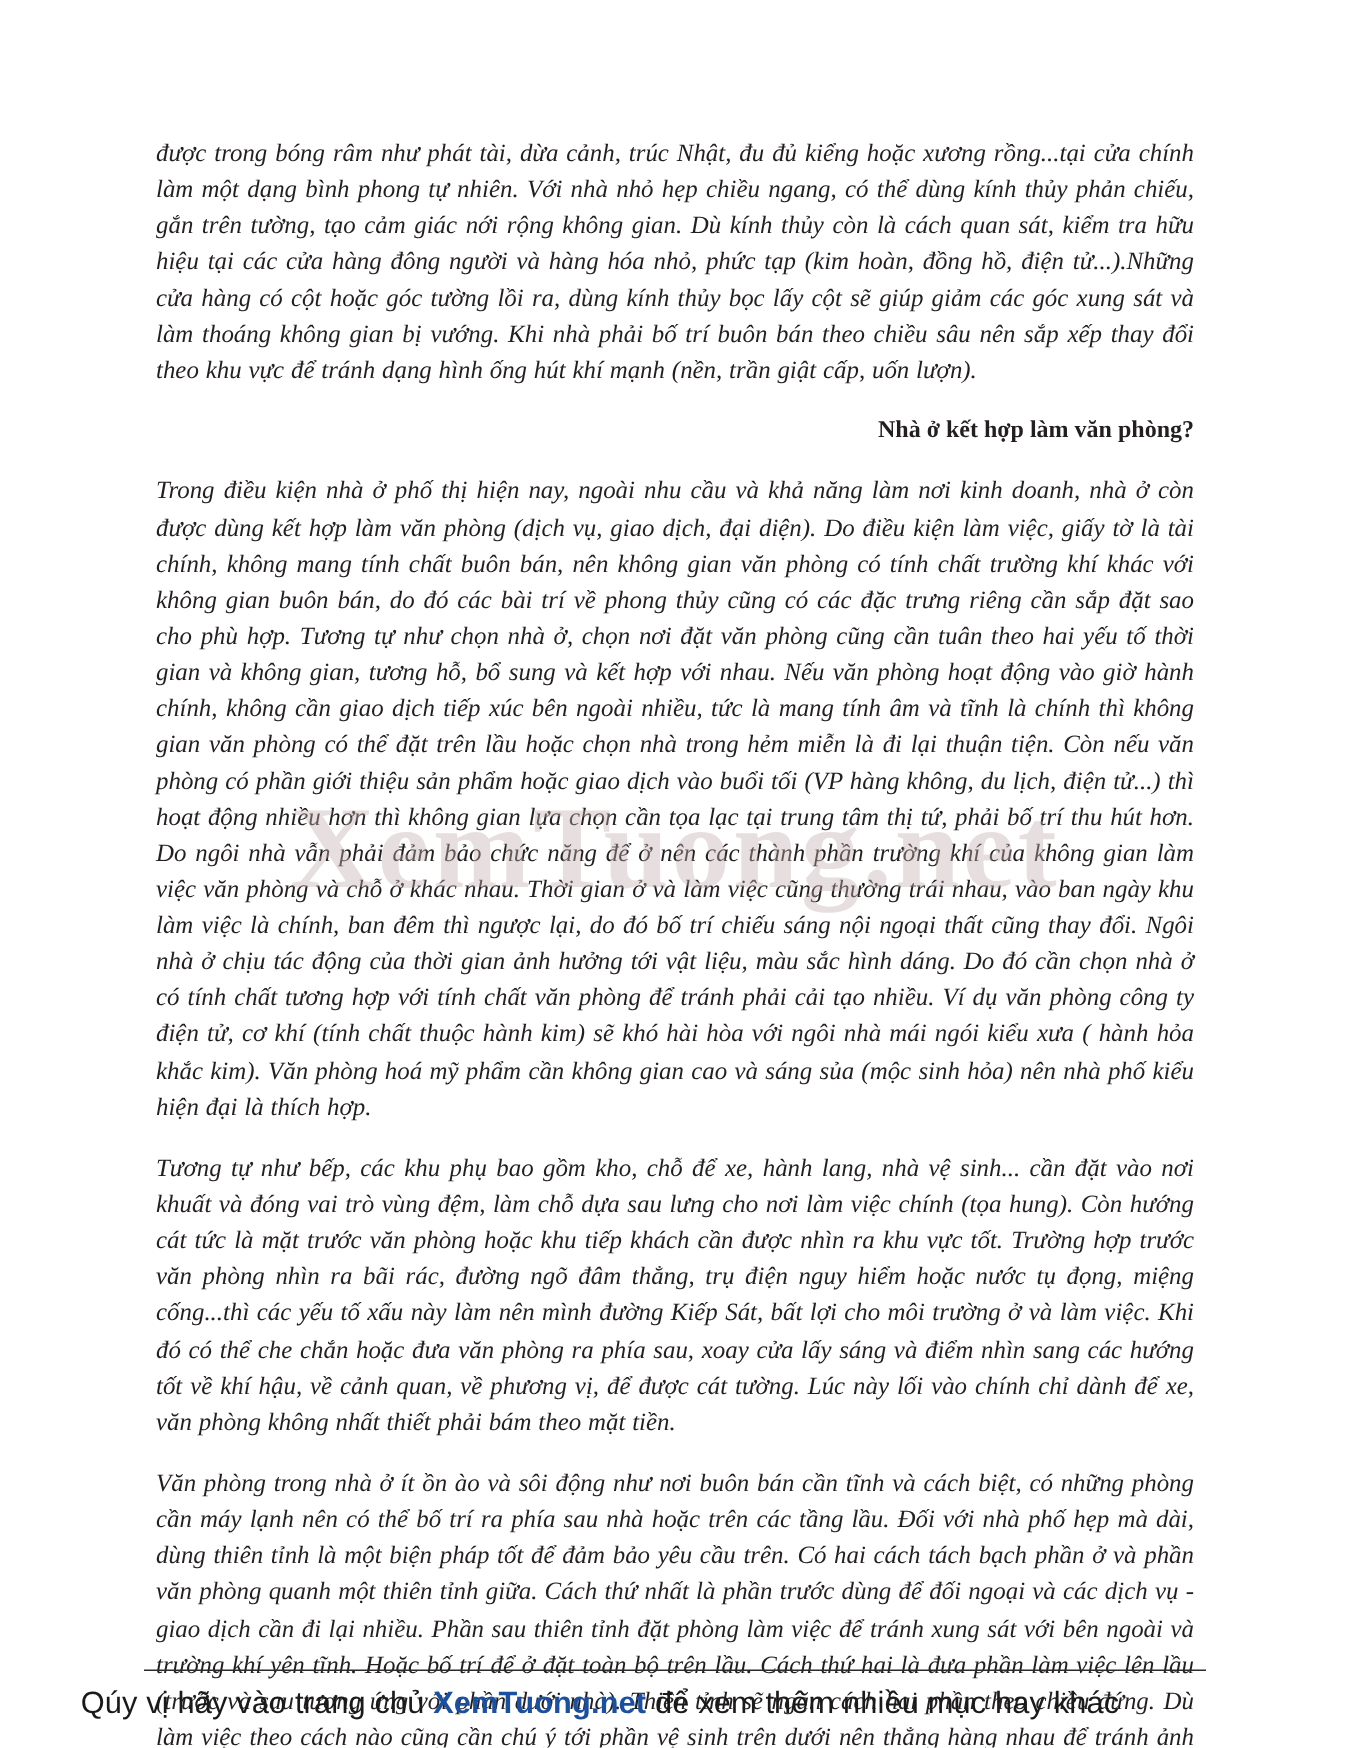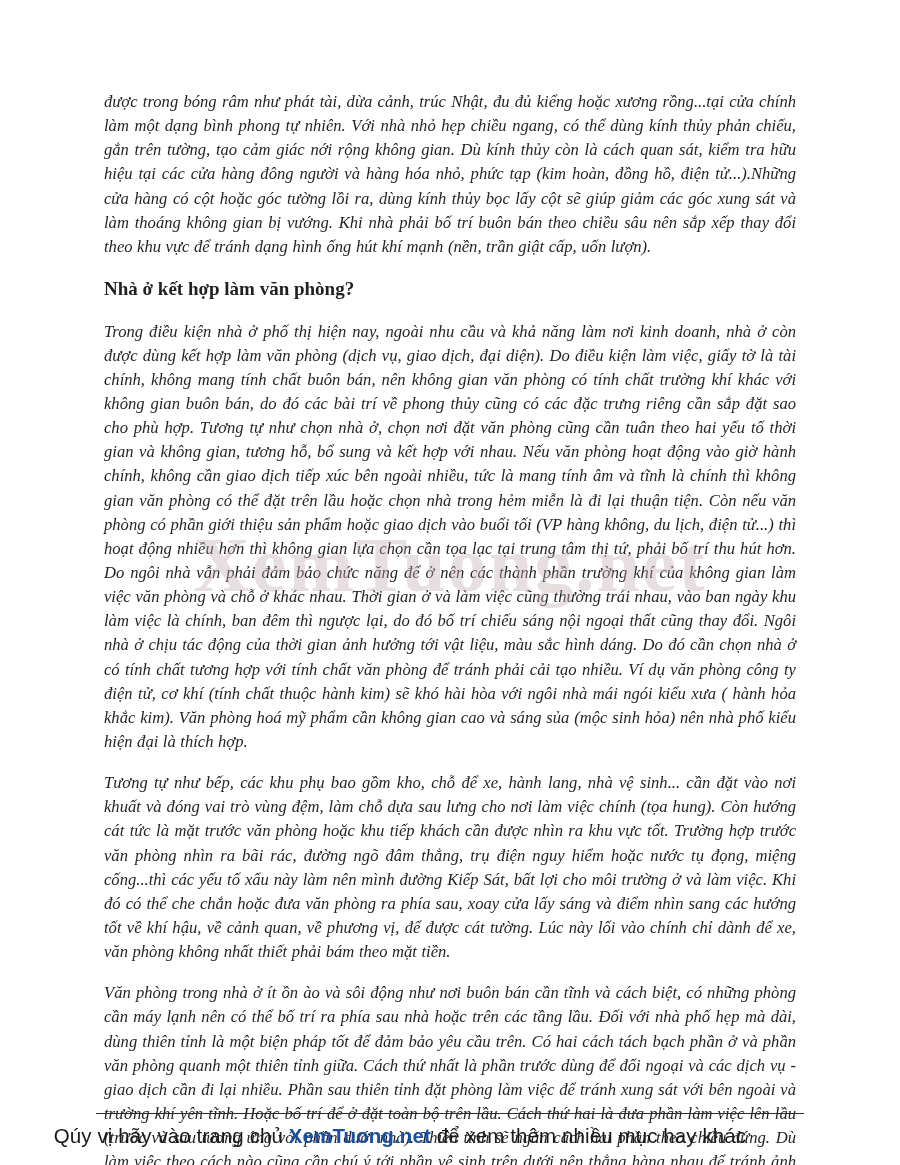--- a/index.html
+++ b/index.html
@@ -34,24 +34,24 @@
     text-align: justify;
     text-indent: 0;
     word-spacing: 0.4px;
     font-style: italic;
   }
   p.para:last-child {
     margin-bottom: 0;
   }
   h2.heading {
     margin: 14px 0 17px 0;
-    font-size: 19px;
+    font-size: 16px;
     font-weight: bold;
     line-height: 1.4;
-    text-align: left;
+    text-align: right;
   }
   .watermark {
     position: absolute;
     left: 0;
     top: 520px;
     width: 900px;
     text-align: center;
     font-family: "Liberation Serif", serif;
     font-size: 78px;
     font-weight: bold;

